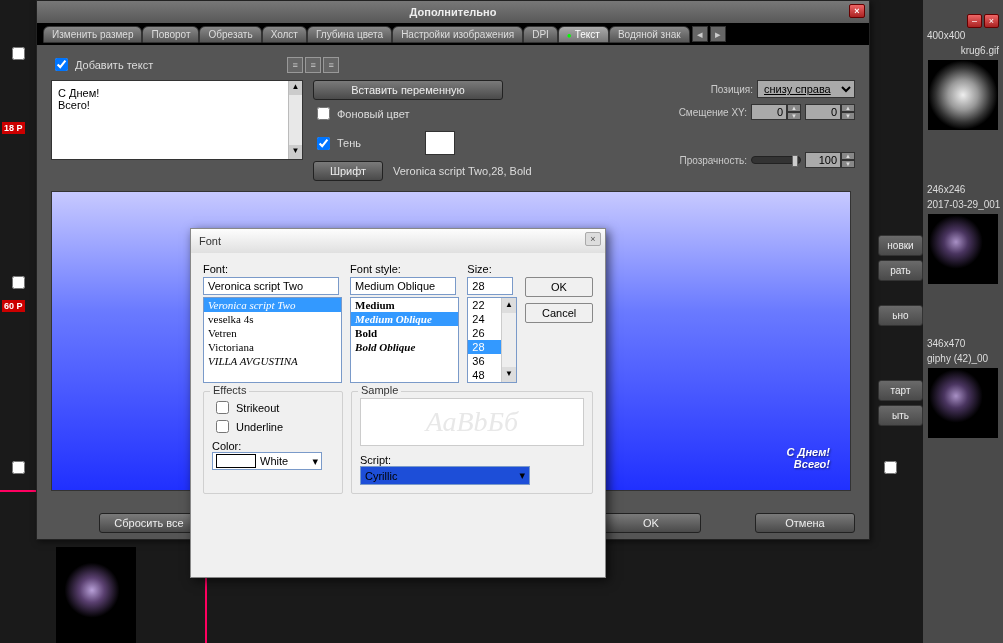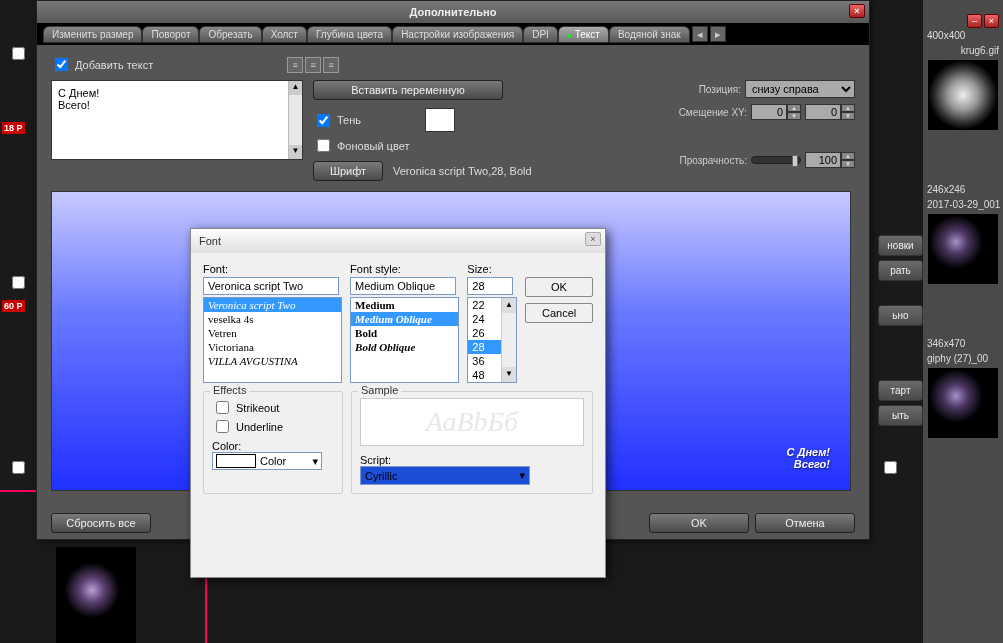--- a/index.html
+++ b/index.html
@@ -58,21 +58,21 @@
 .spinner .arrows span{ flex:1; background:#888; border:1px solid #333; font-size:6px; text-align:center; line-height:6px;}
 
 .slider { width:50px; height:8px; background:#333; border:1px solid #222; position:relative; border-radius:4px;}
 .slider .knob{ position:absolute; right:2px; top:-2px; width:6px; height:12px; background:#ccc; border:1px solid #666;}
 
 
 .preview { margin-top:10px; width:800px; height:300px; background: linear-gradient(180deg, #c7c9ff 0%, #6a7aff 40%, #2030ff 100%); position:relative; border:1px solid #333;}
 .preview-text { position:absolute; right:20px; bottom:20px; color:#fff; font-family: 'Brush Script MT', cursive; font-style:italic; font-weight:bold; font-size:34px; text-align:right; text-shadow:1px 1px 2px rgba(0,0,0,0.5); line-height:1.1;}
 
 .bottom-bar { position:absolute; bottom:6px; left:14px; right:14px; display:flex; justify-content:space-between;}
-.bottom-bar .btn{ min-width:100px;}
+.bottom-bar .btn{ min-width:100px;margin-left:48px;}
 
 
 .font-dlg { position:absolute; left:190px; top:228px; width:416px; height:350px; background:#f0f0f0; border:1px solid #888; box-shadow:3px 3px 10px rgba(0,0,0,0.6); z-index:10;}
 .font-dlg .titlebar{ height:24px; background: linear-gradient(180deg,#fdfdfd,#e0e0e0); color:#333; justify-content:flex-start; padding-left:8px; font-weight:normal;}
 .font-dlg .titlebar .close{ background:#ddd; border:1px solid #aaa; color:#555;}
 .font-body{ padding:10px 12px; color:#000;}
 .font-cols{ display:flex; gap:8px;}
 .fcol label{ display:block; margin-bottom:2px;}
 .fcol input[type=text]{ border:1px solid #7a9ac9; background:#fff; padding:2px 4px; margin-bottom:2px;}
 .listbox { border:1px solid #7a9ac9; background:#fff; height:86px; overflow:hidden; position:relative;}
@@ -124,21 +124,21 @@
   <div style="height:28px;"></div>
   <div class="thumb-info">400x400</div>
   <div class="thumb-info" style="text-align:right">krug6.gif</div>
   <div class="thumb-img thumb-sphere"></div>
   <div style="height:50px;"></div>
   <div class="thumb-info">246x246</div>
   <div class="thumb-info">2017-03-29_001</div>
   <div class="thumb-img thumb-flower"></div>
   <div style="height:50px;"></div>
   <div class="thumb-info">346x470</div>
-  <div class="thumb-info">giphy (27)_00</div>
+  <div class="thumb-info">giphy (42)_00</div>
   <div class="thumb-img thumb-flower"></div>
 </div>
 
 <div class="right-strip2">
   <div style="height:220px;"></div>
   <div class="side-btn">новки</div>
   <div class="side-btn">рать</div>
   <div style="height:20px;"></div>
   <div class="side-btn">ьно</div>
   <div style="height:50px;"></div>
@@ -182,39 +182,39 @@
         <div>С Днем!</div>
         <div>Всего!</div>
         <div class="ta-scroll">
           <div class="up">▲</div>
           <div class="down">▼</div>
         </div>
       </div>
 
       <div class="mid-col">
         <div class="btn wide-btn">Вставить переменную</div>
+        <div class="chk-row" style="margin-top:4px;">
+          <input type="checkbox" style="">
+          <span>Фоновый цвет</span>
+        </div>
         <div class="chk-row" style="margin-top:8px;">
           <input type="checkbox" checked="" style="">
           <span>Тень</span>
           <span class="swatch" style="margin-left:60px;"></span>
         </div>
-        <div class="chk-row" style="margin-top:4px;">
-          <input type="checkbox" style="">
-          <span>Фоновый цвет</span>
-        </div>
         <div style="margin-top:6px; display:flex; align-items:center; gap:10px;">
           <div class="btn" style="width:70px;">Шрифт</div>
           <span>Veronica script Two,28, Bold</span>
         </div>
       </div>
 
       <div class="right-col">
         <div class="field-row">
           <label>Позиция:</label>
-          <select class="combo" style="width:110px;">
+          <select class="combo" style="width:98px;text-decoration:underline;">
             <option>снизу справа</option>
           </select>
         </div>
         <div class="field-row">
           <label>Смещение XY:</label>
           <div class="spinner">
             <input value="0" style="">
             <div class="arrows">
                 <span>▲</span>
                 <span>▼</span>
@@ -320,21 +320,21 @@
             <input type="checkbox" style="">
             <span>Strikeout</span>
           </div>
         <div class="chk-row">
             <input type="checkbox" style="">
             <span>Underline</span>
           </div>
         <div style="margin-top:4px;">Color:</div>
         <div style="display:flex;align-items:center;border:1px solid #7a9ac9;background:#fff;padding:1px 3px;width:110px;">
           <span class="color-swatch"></span>
-          <span style="margin-left:4px;flex:1;">Color</span>
+          <span style="margin-left:4px;flex:1;">White</span>
           <span>▾</span>
         </div>
       </div>
       <div class="groupbox" style="flex:1;">
         <span class="legend">Sample</span>
         <div class="sample-box">АаBbБб</div>
         <div style="margin-top:8px;">Script:</div>
         <div class="script-combo">
           <span>Cyrillic</span>
           <span>▾</span>

